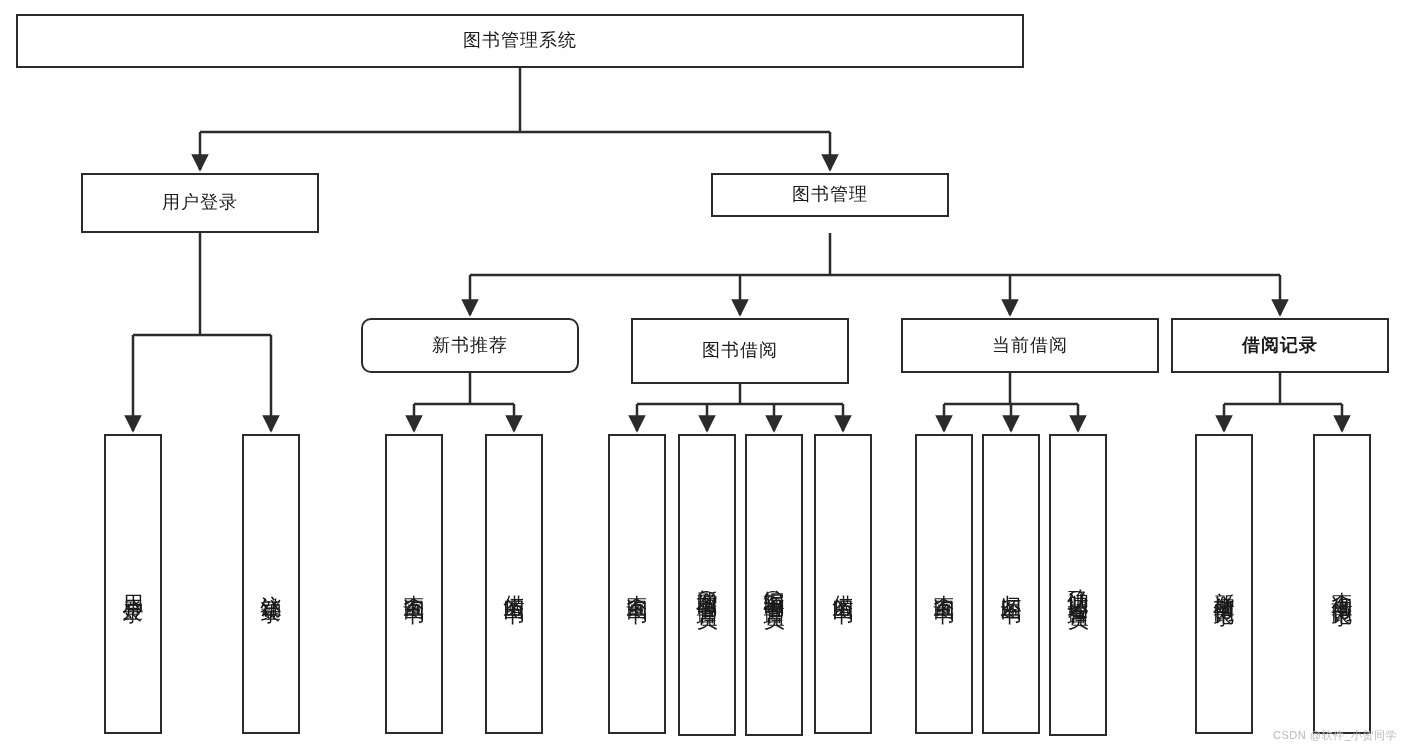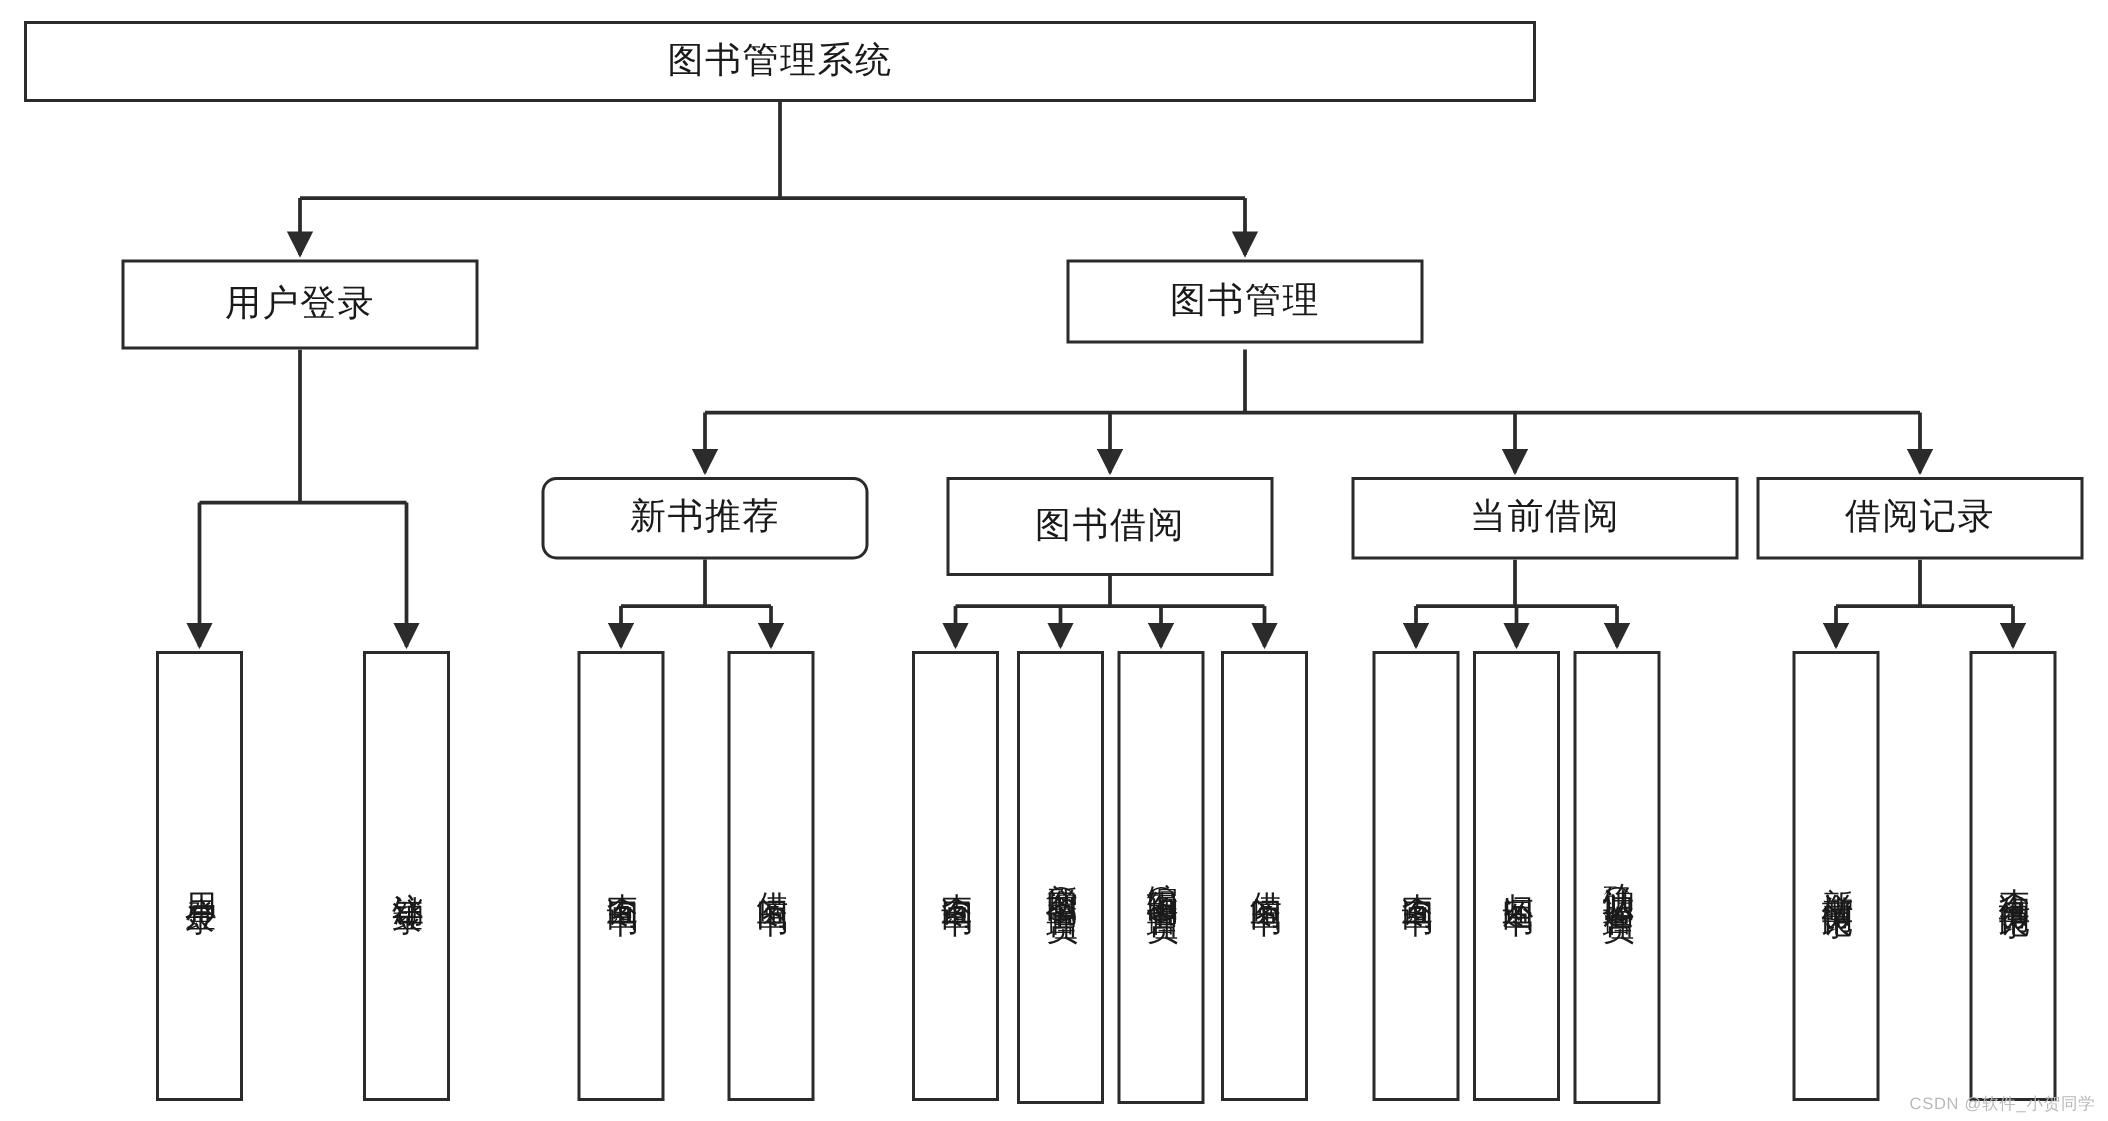--- a/index.html
+++ b/index.html
@@ -30,21 +30,21 @@
     position: absolute;
     box-sizing: border-box;
     background: #ffffff;
     border: 2px solid #2b2b2b;
     display: flex;
     align-items: center;
     justify-content: center;
     color: #1a1a1a;
   }
   .node.horiz {
-    font-size: 24px;
+    font-size: 18px;
     letter-spacing: 1px;
     line-height: 1.2;
   }
   .node.vert {
     writing-mode: vertical-rl;
     text-orientation: upright;
     font-size: 21px;
     letter-spacing: 3px;
     padding: 6px 0;
     line-height: 1.15;
@@ -112,33 +112,33 @@
       </g>
   </svg>
 
   <div id="nodes">
       <div class="node horiz" style="left: 16px; top: 14px; width: 1008px; height: 54px;">
         <span class="label">图书管理系统</span>
       </div>
       <div class="node horiz" style="left: 81px; top: 173px; width: 238px; height: 60px;">
         <span class="label">用户登录</span>
       </div>
-      <div class="node horiz" style="left: 711px; top: 173px; width: 238px; height: 56px;">
+      <div class="node horiz" style="left: 711px; top: 173px; width: 238px; height: 44px;">
         <span class="label">图书管理</span>
       </div>
       <div class="node horiz" style="left: 361px; top: 318px; width: 218px; height: 55px; border-radius: 10px;">
         <span class="label">新书推荐</span>
       </div>
       <div class="node horiz" style="left: 631px; top: 318px; width: 218px; height: 66px;">
         <span class="label">图书借阅</span>
       </div>
       <div class="node horiz" style="left: 901px; top: 318px; width: 258px; height: 55px;">
         <span class="label">当前借阅</span>
       </div>
-      <div class="node horiz" style="left: 1171px; top: 318px; width: 218px; height: 55px;">
+      <div class="node horiz" style="left: 1171px; top: 318px; width: 218px; height: 55px; font-weight: bold;">
         <span class="label">借阅记录</span>
       </div>
       <div class="node vert" style="left: 104px; top: 434px; width: 58px; height: 300px;">
         <span class="label">用户登录</span>
       </div>
       <div class="node vert" style="left: 242px; top: 434px; width: 58px; height: 300px;">
         <span class="label">注销登录</span>
       </div>
       <div class="node vert" style="left: 385px; top: 434px; width: 58px; height: 300px;">
         <span class="label">查询图书</span>

